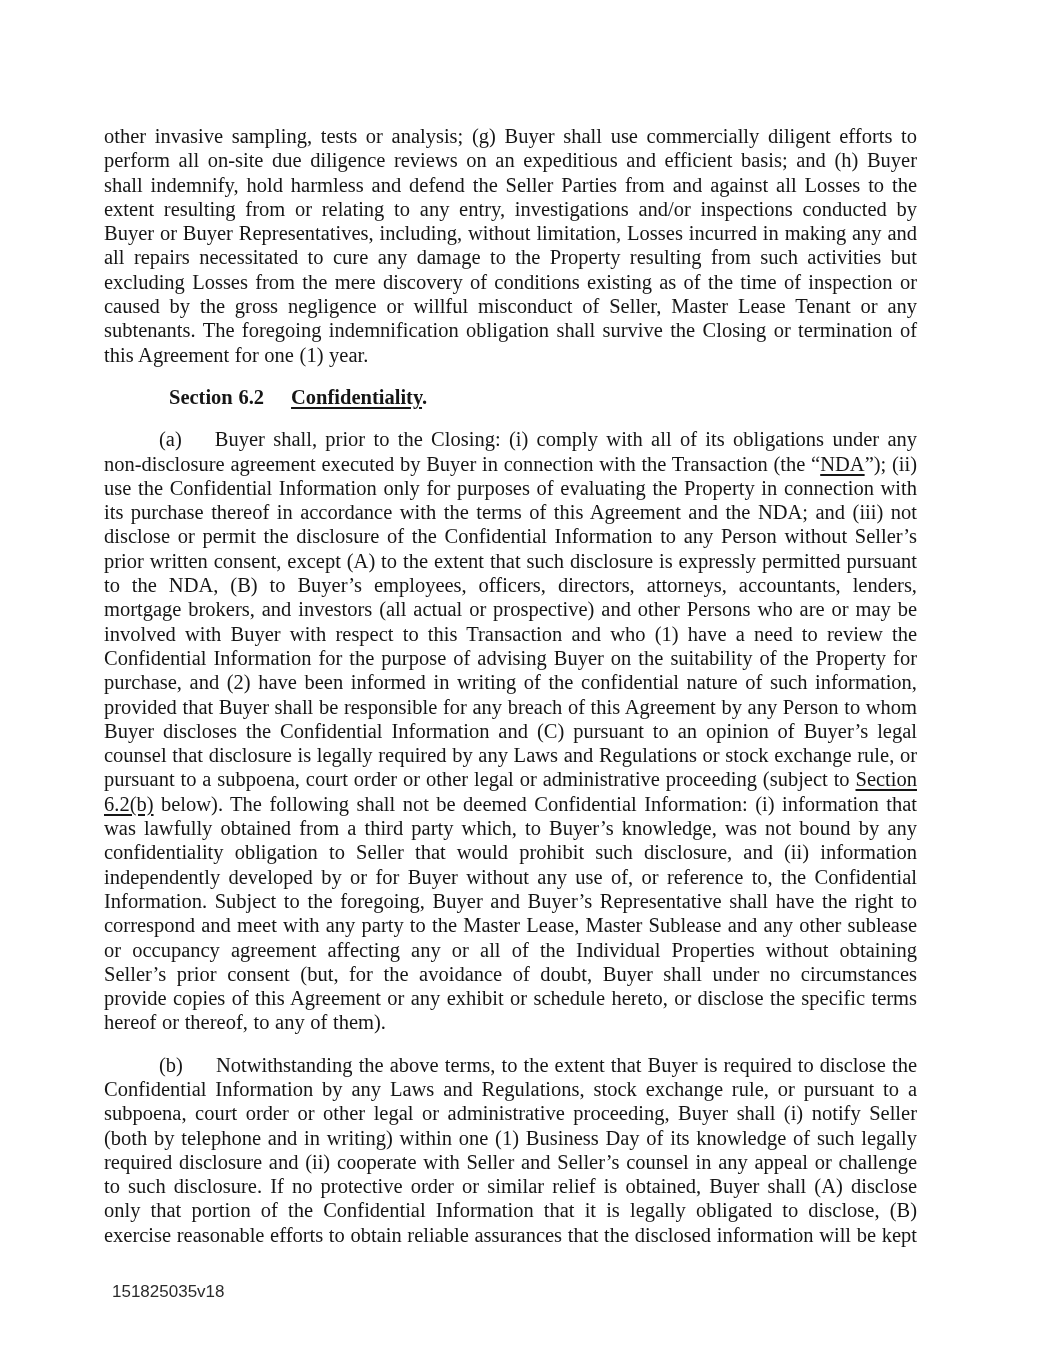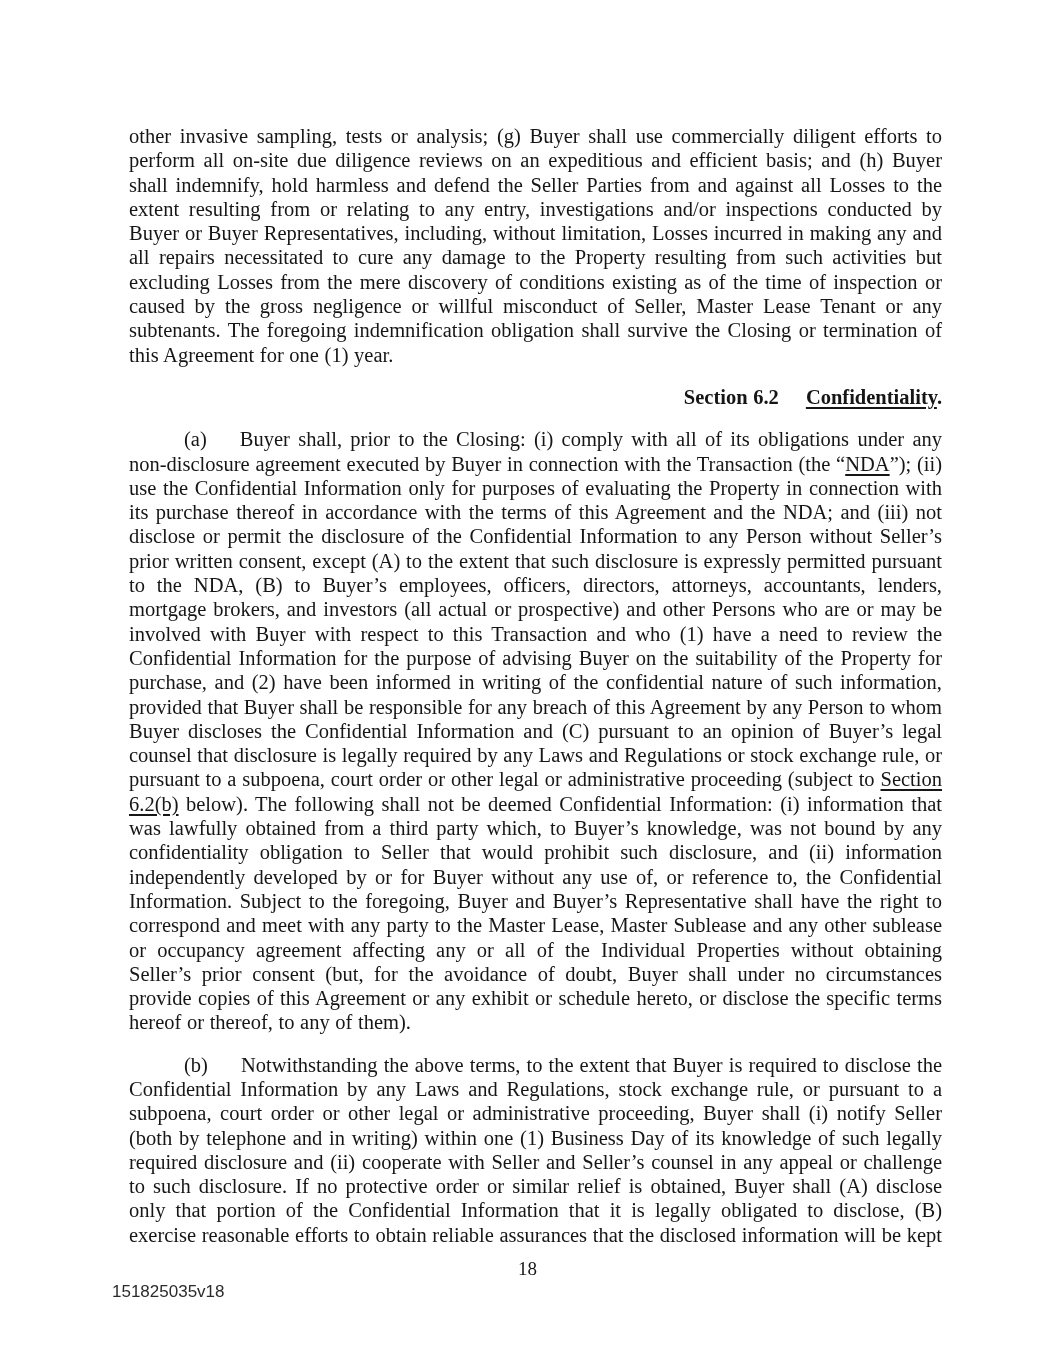--- a/index.html
+++ b/index.html
@@ -11,33 +11,33 @@
     position: relative;
     width: 1055px;
     height: 1365px;
     background: #ffffff;
     overflow: hidden;
     font-family: "Liberation Serif", "DejaVu Serif", serif;
     color: #161616;
   }
   .content {
     position: absolute;
-    left: 129px;
+    left: 104px;
     top: 124px;
     width: 813px;
   }
   .para {
     margin: 0 0 18px 0;
     font-size: 20.5px;
     line-height: 24.3px;
     text-align: justify;
     word-spacing: 0.5px;
   }
   .para.heading {
-    text-align: right;
+    text-align: left;
     text-indent: 65px;
   }
   .para.continuation { text-indent: 0; }
   .para.subsection { text-indent: 55px; }
   .para.continues { text-align-last: justify; }
   .b { font-weight: bold; }
   .u { text-decoration: underline; text-underline-offset: 3px; }
   .tab { display: inline-block; }
   .tab-p { width: 33px; }
   .tab-h { width: 27px; }
@@ -63,15 +63,14 @@
 </head>
 <body>
 
 <div class="page">
   <div class="content">
       <p class="para continuation"><span>other invasive sampling, tests or analysis; (g) Buyer shall use commercially diligent efforts to perform all on-site due diligence reviews on an expeditious and efficient basis; and (h) Buyer shall indemnify, hold harmless and defend the Seller Parties from and against all Losses to the extent resulting from or relating to any entry, investigations and/or inspections conducted by Buyer or Buyer Representatives, including, without limitation, Losses incurred in making any and all repairs necessitated to cure any damage to the Property resulting from such activities but excluding Losses from the mere discovery of conditions existing as of the time of inspection or caused by the gross negligence or willful misconduct of Seller, Master Lease Tenant or any subtenants.  The foregoing indemnification obligation shall survive the Closing or termination of this Agreement for one (1) year.</span></p>
       <p class="para heading"><span class="b">Section 6.2</span><span class="tab tab-h"></span><span class="b u">Confidentiality</span><span class="b">.</span></p>
       <p class="para subsection"><span>(a)</span><span class="tab tab-p"></span><span>Buyer shall, prior to the Closing: (i) comply with all of its obligations under any non-disclosure agreement executed by Buyer in connection with the Transaction (the “</span><span class="u">NDA</span><span>”); (ii) use the Confidential Information only for purposes of evaluating the Property in connection with its purchase thereof in accordance with the terms of this Agreement and the NDA; and (iii) not disclose or permit the disclosure of the Confidential Information to any Person without Seller’s prior written consent, except (A) to the extent that such disclosure is expressly permitted pursuant to the NDA, (B) to Buyer’s employees, officers, directors, attorneys, accountants, lenders, mortgage brokers, and investors (all actual or prospective) and other Persons who are or may be involved with Buyer with respect to this Transaction and who (1) have a need to review the Confidential Information for the purpose of advising Buyer on the suitability of the Property for purchase, and (2) have been informed in writing of the confidential nature of such information, provided that Buyer shall be responsible for any breach of this Agreement by any Person to whom Buyer discloses the Confidential Information and (C) pursuant to an opinion of Buyer’s legal counsel that disclosure is legally required by any Laws and Regulations or stock exchange rule, or pursuant to a subpoena, court order or other legal or administrative proceeding (subject to </span><span class="u">Section 6.2(b)</span><span> below). The following shall not be deemed Confidential Information: (i) information that was lawfully obtained from a third party which, to Buyer’s knowledge, was not bound by any confidentiality obligation to Seller that would prohibit such disclosure, and (ii) information independently developed by or for Buyer without any use of, or reference to, the Confidential Information.  Subject to the foregoing, Buyer and Buyer’s Representative shall have the right to correspond and meet with any party to the Master Lease, Master Sublease and any other sublease or occupancy agreement affecting any or all of the Individual Properties without obtaining Seller’s prior consent (but, for the avoidance of doubt, Buyer shall under no circumstances provide copies of this Agreement or any exhibit or schedule hereto, or disclose the specific terms hereof or thereof, to any of them).</span></p>
       <p class="para subsection continues"><span>(b)</span><span class="tab tab-p"></span><span>Notwithstanding the above terms, to the extent that Buyer is required to disclose the Confidential Information by any Laws and Regulations, stock exchange rule, or pursuant to a subpoena, court order or other legal or administrative proceeding, Buyer shall (i) notify Seller (both by telephone and in writing) within one (1) Business Day of its knowledge of such legally required disclosure and (ii) cooperate with Seller and Seller’s counsel in any appeal or challenge to such disclosure.  If no protective order or similar relief is obtained, Buyer shall (A) disclose only that portion of the Confidential Information that it is legally obligated to disclose, (B) exercise reasonable efforts to obtain reliable assurances that the disclosed information will be kept</span></p>
     </div>
-  <div class="page-number">18</div>
   <div class="doc-id">151825035v18</div>
 </div>
 
 </body></html>

